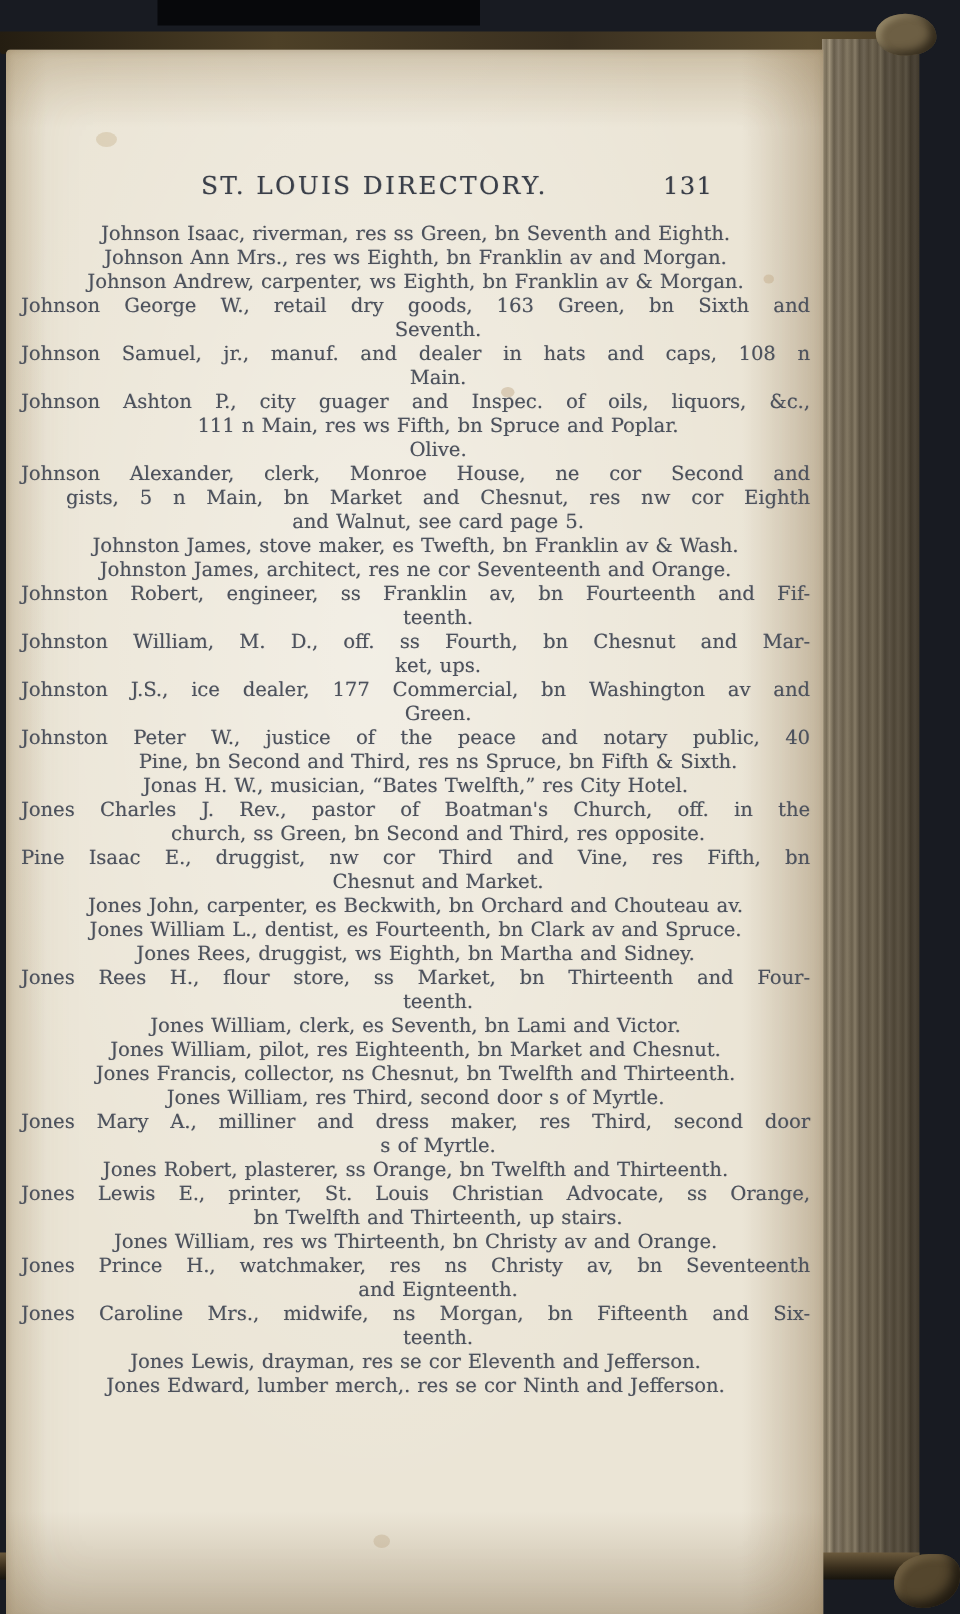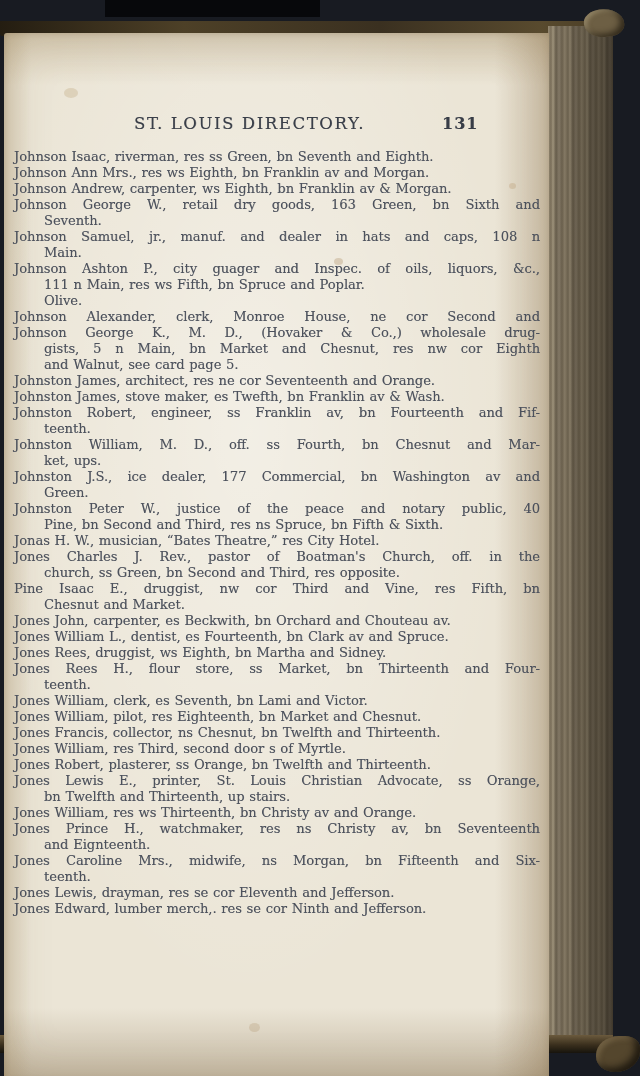--- a/index.html
+++ b/index.html
@@ -73,33 +73,32 @@
   .title {
     position: absolute; left: 130px; top: 0;
     font-size: 16.5px; letter-spacing: 1.6px; color: #3a3f49;
     text-shadow: 0.3px 0.3px 0.6px rgba(60,65,75,0.45);
     white-space: nowrap;
   }
   .pageno {
     position: absolute; left: 438px; top: 0;
     font-size: 16px; letter-spacing: 1px; color: #383d47;
     text-shadow: 0.3px 0.3px 0.6px rgba(60,65,75,0.45);
-    font-weight: bold;
   }
 
   
   .entries {
     margin: 13px 9px 0 10px;
     font-size: 13px; line-height: 16px;
     color: #4c515c;
     text-shadow: 0.3px 0.3px 0.5px rgba(75,80,92,0.42);
     word-spacing: 0.6px;
   }
   .entry { }
-  .line { text-align: left; white-space: normal; }
+  .line { text-align: center; white-space: normal; }
   .line.cont { padding-left: 30px; }
   .line.just { text-align: justify; text-align-last: justify; }
 
   
   .speck { position: absolute; border-radius: 50%; background: rgba(150,110,60,0.25); }
   .s1 { left: 330px; top: 225px; width: 9px; height: 7px; }
   .s2 { left: 245px; top: 990px; width: 11px; height: 9px; background: rgba(150,110,60,0.18); }
   .s3 { left: 505px; top: 150px; width: 7px; height: 6px; background: rgba(160,115,60,0.20); }
   .s4 { left: 60px; top: 55px; width: 14px; height: 10px; background: rgba(170,135,80,0.22); }
 </style>
@@ -147,48 +146,47 @@
         </div>
         <div class="entry">
           <div class="line just">Johnson Ashton P., city guager and Inspec. of oils, liquors, &amp;c.,</div>
           <div class="line cont">111 n Main, res ws Fifth, bn Spruce and Poplar.</div>
         </div>
         <div class="entry">
           <div class="line cont">Olive.</div>
           <div class="line just">Johnson Alexander, clerk, Monroe House, ne cor Second and</div>
         </div>
         <div class="entry">
-          <div class="line just">Johnson George K., M. D., (Hovaker &amp; Co.,) wholesale drug-</div>
           <div class="line cont just">gists, 5 n Main, bn Market and Chesnut, res nw cor Eighth</div>
           <div class="line cont">and Walnut, see card page 5.</div>
         </div>
         <div class="entry">
+          <div class="line">Johnston James, stove maker, es Twefth, bn Franklin av &amp; Wash.</div>
+        </div>
+        <div class="entry">
           <div class="line">Johnston James, architect, res ne cor Seventeenth and Orange.</div>
-        </div>
-        <div class="entry">
-          <div class="line">Johnston James, stove maker, es Twefth, bn Franklin av &amp; Wash.</div>
         </div>
         <div class="entry">
           <div class="line just">Johnston Robert, engineer, ss Franklin av, bn Fourteenth and Fif-</div>
           <div class="line cont">teenth.</div>
         </div>
         <div class="entry">
           <div class="line just">Johnston William, M. D., off. ss Fourth, bn Chesnut and Mar-</div>
           <div class="line cont">ket, ups.</div>
         </div>
         <div class="entry">
           <div class="line just">Johnston J.S., ice dealer, 177 Commercial, bn Washington av and</div>
           <div class="line cont">Green.</div>
         </div>
         <div class="entry">
           <div class="line just">Johnston Peter W., justice of the peace and notary public, 40</div>
           <div class="line cont">Pine, bn Second and Third, res ns Spruce, bn Fifth &amp; Sixth.</div>
         </div>
         <div class="entry">
-          <div class="line">Jonas H. W., musician, “Bates Theatre,” res City Hotel.</div>
+          <div class="line">Jonas H. W., musician, “Bates Twelfth,” res City Hotel.</div>
         </div>
         <div class="entry">
           <div class="line just">Jones Charles J. Rev., pastor of Boatman's Church, off. in the</div>
           <div class="line cont">church, ss Green, bn Second and Third, res opposite.</div>
         </div>
         <div class="entry">
           <div class="line just">Pine Isaac E., druggist, nw cor Third and Vine, res Fifth, bn</div>
           <div class="line cont">Chesnut and Market.</div>
         </div>
         <div class="entry">
@@ -208,20 +206,24 @@
           <div class="line">Jones William, clerk, es Seventh, bn Lami and Victor.</div>
         </div>
         <div class="entry">
           <div class="line">Jones William, pilot, res Eighteenth, bn Market and Chesnut.</div>
         </div>
         <div class="entry">
           <div class="line">Jones Francis, collector, ns Chesnut, bn Twelfth and Thirteenth.</div>
         </div>
         <div class="entry">
           <div class="line">Jones William, res Third, second door s of Myrtle.</div>
+        </div>
+        <div class="entry">
+          <div class="line just">Jones Mary A., milliner and dress maker, res Third, second door</div>
+          <div class="line cont">s of Myrtle.</div>
         </div>
         <div class="entry">
           <div class="line">Jones Robert, plasterer, ss Orange, bn Twelfth and Thirteenth.</div>
         </div>
         <div class="entry">
           <div class="line just">Jones Lewis E., printer, St. Louis Christian Advocate, ss Orange,</div>
           <div class="line cont">bn Twelfth and Thirteenth, up stairs.</div>
         </div>
         <div class="entry">
           <div class="line">Jones William, res ws Thirteenth, bn Christy av and Orange.</div>

